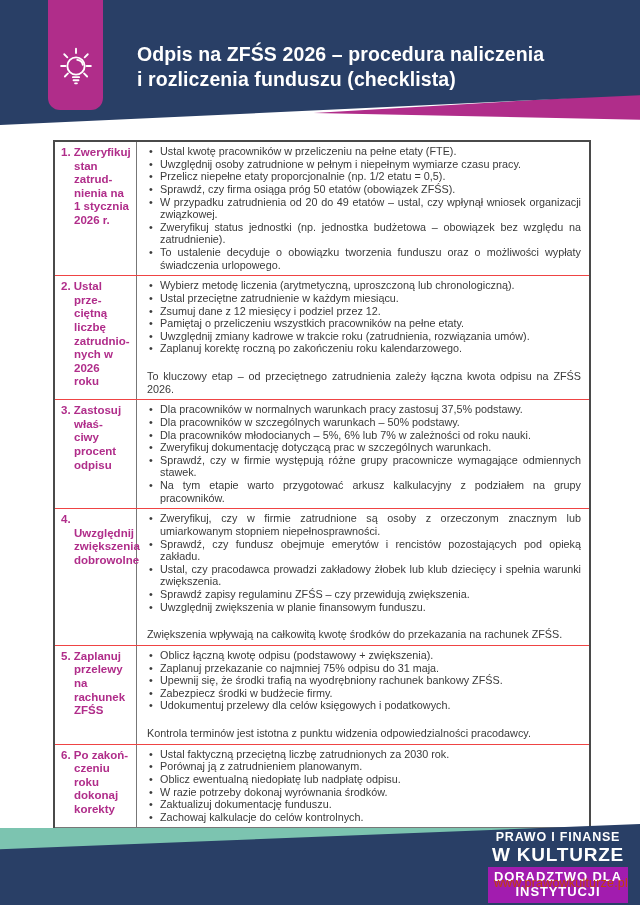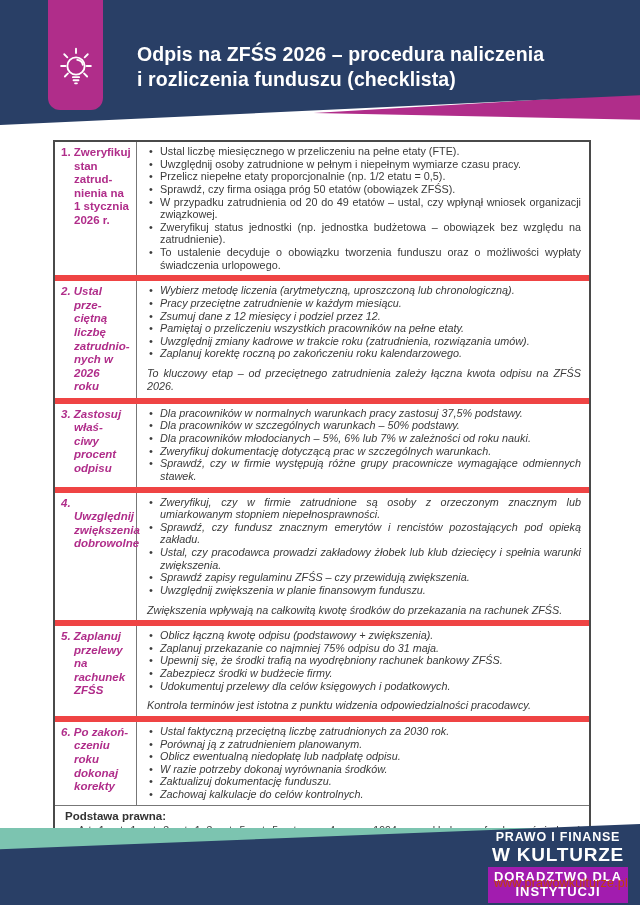--- a/index.html
+++ b/index.html
@@ -15,30 +15,30 @@
   .bulb-box{position:absolute;left:48px;top:0;width:55px;height:110px;
        background:#b02d8a;border-radius:0 0 12px 12px;
        display:flex;align-items:flex-end;justify-content:center;padding-bottom:14px;box-sizing:border-box;}
   .page-title{position:absolute;left:121px;top:26px;margin:16px;color:#ffffff;
        font-size:19.5px;line-height:1.3;font-weight:bold;white-space:pre-line;letter-spacing:.1px;}
 
   
   .tbl{position:absolute;left:53px;top:140px;width:538px;box-sizing:border-box;
        border:2px solid #4a4a4a;background:#fff;}
   .row{display:grid;grid-template-columns:82px 1fr;}
-  .row + .row{border-top:6px solid #ef4444;font-style:italic;}
+  .row + .row{border-top:1px solid #ef4444;}
   .lcell{border-right:1px solid #777;padding:4px 4px 4px 18px;box-sizing:border-box;
        color:#b02d8a;font-weight:bold;font-size:11.5px;line-height:1.18;
        white-space:pre-line;text-indent:-13px;padding-left:19px;}
   .rcell{padding:3px 8px 4px 10px;font-size:10.8px;line-height:1.17;color:#3a3a3a;
        text-align:justify;}
   .blist{margin:0;padding:0;list-style:none;}
   .bitem{position:relative;padding-left:13px;}
   .bitem::before{content:"•";position:absolute;left:2px;top:0;}
-  .note{margin-top:7px;}
+  .note{margin-top:15px;}
 
   
   .legal{border-top:1px solid #777;padding:4px 8px 5px 10px;font-size:10.6px;
        line-height:1.18;color:#3a3a3a;text-align:justify;}
   .legal-h{font-weight:bold;font-size:11.5px;margin:0 0 1px 0;color:#333;}
 
   
   .ftr{position:absolute;left:0;top:812px;width:640px;height:93px;}
   .ftr-teal{position:absolute;left:0;top:16px;width:640px;height:30px;background:#7cc4b0;}
   .ftr-navy{position:absolute;inset:0;background:#293f66;
@@ -82,70 +82,71 @@
 <div class="tbl">
   <div id="rows">
       <div class="row">
         <div class="lcell">1. Zweryfikuj
 stan zatrud-
 nienia na
 1 stycznia
 2026 r.</div>
         <div class="rcell">
           <ul class="blist">
-            <li class="bitem">Ustal liczbę miesięcznego w przeliczeniu na pełne etaty (FTE).</li>
+            <li class="bitem">Ustal kwotę pracowników w przeliczeniu na pełne etaty (FTE).</li>
             <li class="bitem">Uwzględnij osoby zatrudnione w pełnym i niepełnym wymiarze czasu pracy.</li>
             <li class="bitem">Przelicz niepełne etaty proporcjonalnie (np. 1/2 etatu = 0,5).</li>
             <li class="bitem">Sprawdź, czy firma osiąga próg 50 etatów (obowiązek ZFŚS).</li>
             <li class="bitem">W przypadku zatrudnienia od 20 do 49 etatów – ustal, czy wpłynął wniosek organizacji związkowej.</li>
             <li class="bitem">Zweryfikuj status jednostki (np. jednostka budżetowa – obowiązek bez względu na zatrudnienie).</li>
             <li class="bitem">To ustalenie decyduje o obowiązku tworzenia funduszu oraz o możliwości wypłaty świadczenia urlopowego.</li>
           </ul>
         </div>
       </div>
       <div class="row">
         <div class="lcell">2. Ustal prze-
 ciętną liczbę
 zatrudnio-
 nych w 2026
 roku</div>
         <div class="rcell">
           <ul class="blist">
             <li class="bitem">Wybierz metodę liczenia (arytmetyczną, uproszczoną lub chronologiczną).</li>
-            <li class="bitem">Pracy przeciętne zatrudnienie w każdym miesiącu.</li>
+            <li class="bitem">Ustal przeciętne zatrudnienie w każdym miesiącu.</li>
             <li class="bitem">Zsumuj dane z 12 miesięcy i podziel przez 12.</li>
             <li class="bitem">Pamiętaj o przeliczeniu wszystkich pracowników na pełne etaty.</li>
             <li class="bitem">Uwzględnij zmiany kadrowe w trakcie roku (zatrudnienia, rozwiązania umów).</li>
             <li class="bitem">Zaplanuj korektę roczną po zakończeniu roku kalendarzowego.</li>
           </ul>
           <div class="note">To kluczowy etap – od przeciętnego zatrudnienia zależy łączna kwota odpisu na ZFŚS 2026.</div>
         </div>
       </div>
       <div class="row">
         <div class="lcell">3. Zastosuj właś-
 ciwy procent
 odpisu</div>
         <div class="rcell">
           <ul class="blist">
             <li class="bitem">Dla pracowników w normalnych warunkach pracy zastosuj 37,5% podstawy.</li>
             <li class="bitem">Dla pracowników w szczególnych warunkach – 50% podstawy.</li>
             <li class="bitem">Dla pracowników młodocianych – 5%, 6% lub 7% w zależności od roku nauki.</li>
             <li class="bitem">Zweryfikuj dokumentację dotyczącą prac w szczególnych warunkach.</li>
             <li class="bitem">Sprawdź, czy w firmie występują różne grupy pracownicze wymagające odmiennych stawek.</li>
+            <li class="bitem">Na tym etapie warto przygotować arkusz kalkulacyjny z podziałem na grupy pracowników.</li>
           </ul>
         </div>
       </div>
       <div class="row">
         <div class="lcell">4. Uwzględnij
 zwiększenia
 dobrowolne</div>
         <div class="rcell">
           <ul class="blist">
             <li class="bitem">Zweryfikuj, czy w firmie zatrudnione są osoby z orzeczonym znacznym lub umiarkowanym stopniem niepełnosprawności.</li>
-            <li class="bitem">Sprawdź, czy fundusz znacznym emerytów i rencistów pozostających pod opieką zakładu.</li>
+            <li class="bitem">Sprawdź, czy fundusz obejmuje emerytów i rencistów pozostających pod opieką zakładu.</li>
             <li class="bitem">Ustal, czy pracodawca prowadzi zakładowy żłobek lub klub dziecięcy i spełnia warunki zwiększenia.</li>
             <li class="bitem">Sprawdź zapisy regulaminu ZFŚS – czy przewidują zwiększenia.</li>
             <li class="bitem">Uwzględnij zwiększenia w planie finansowym funduszu.</li>
           </ul>
           <div class="note">Zwiększenia wpływają na całkowitą kwotę środków do przekazania na rachunek ZFŚS.</div>
         </div>
       </div>
       <div class="row">
         <div class="lcell">5. Zaplanuj
 przelewy na

